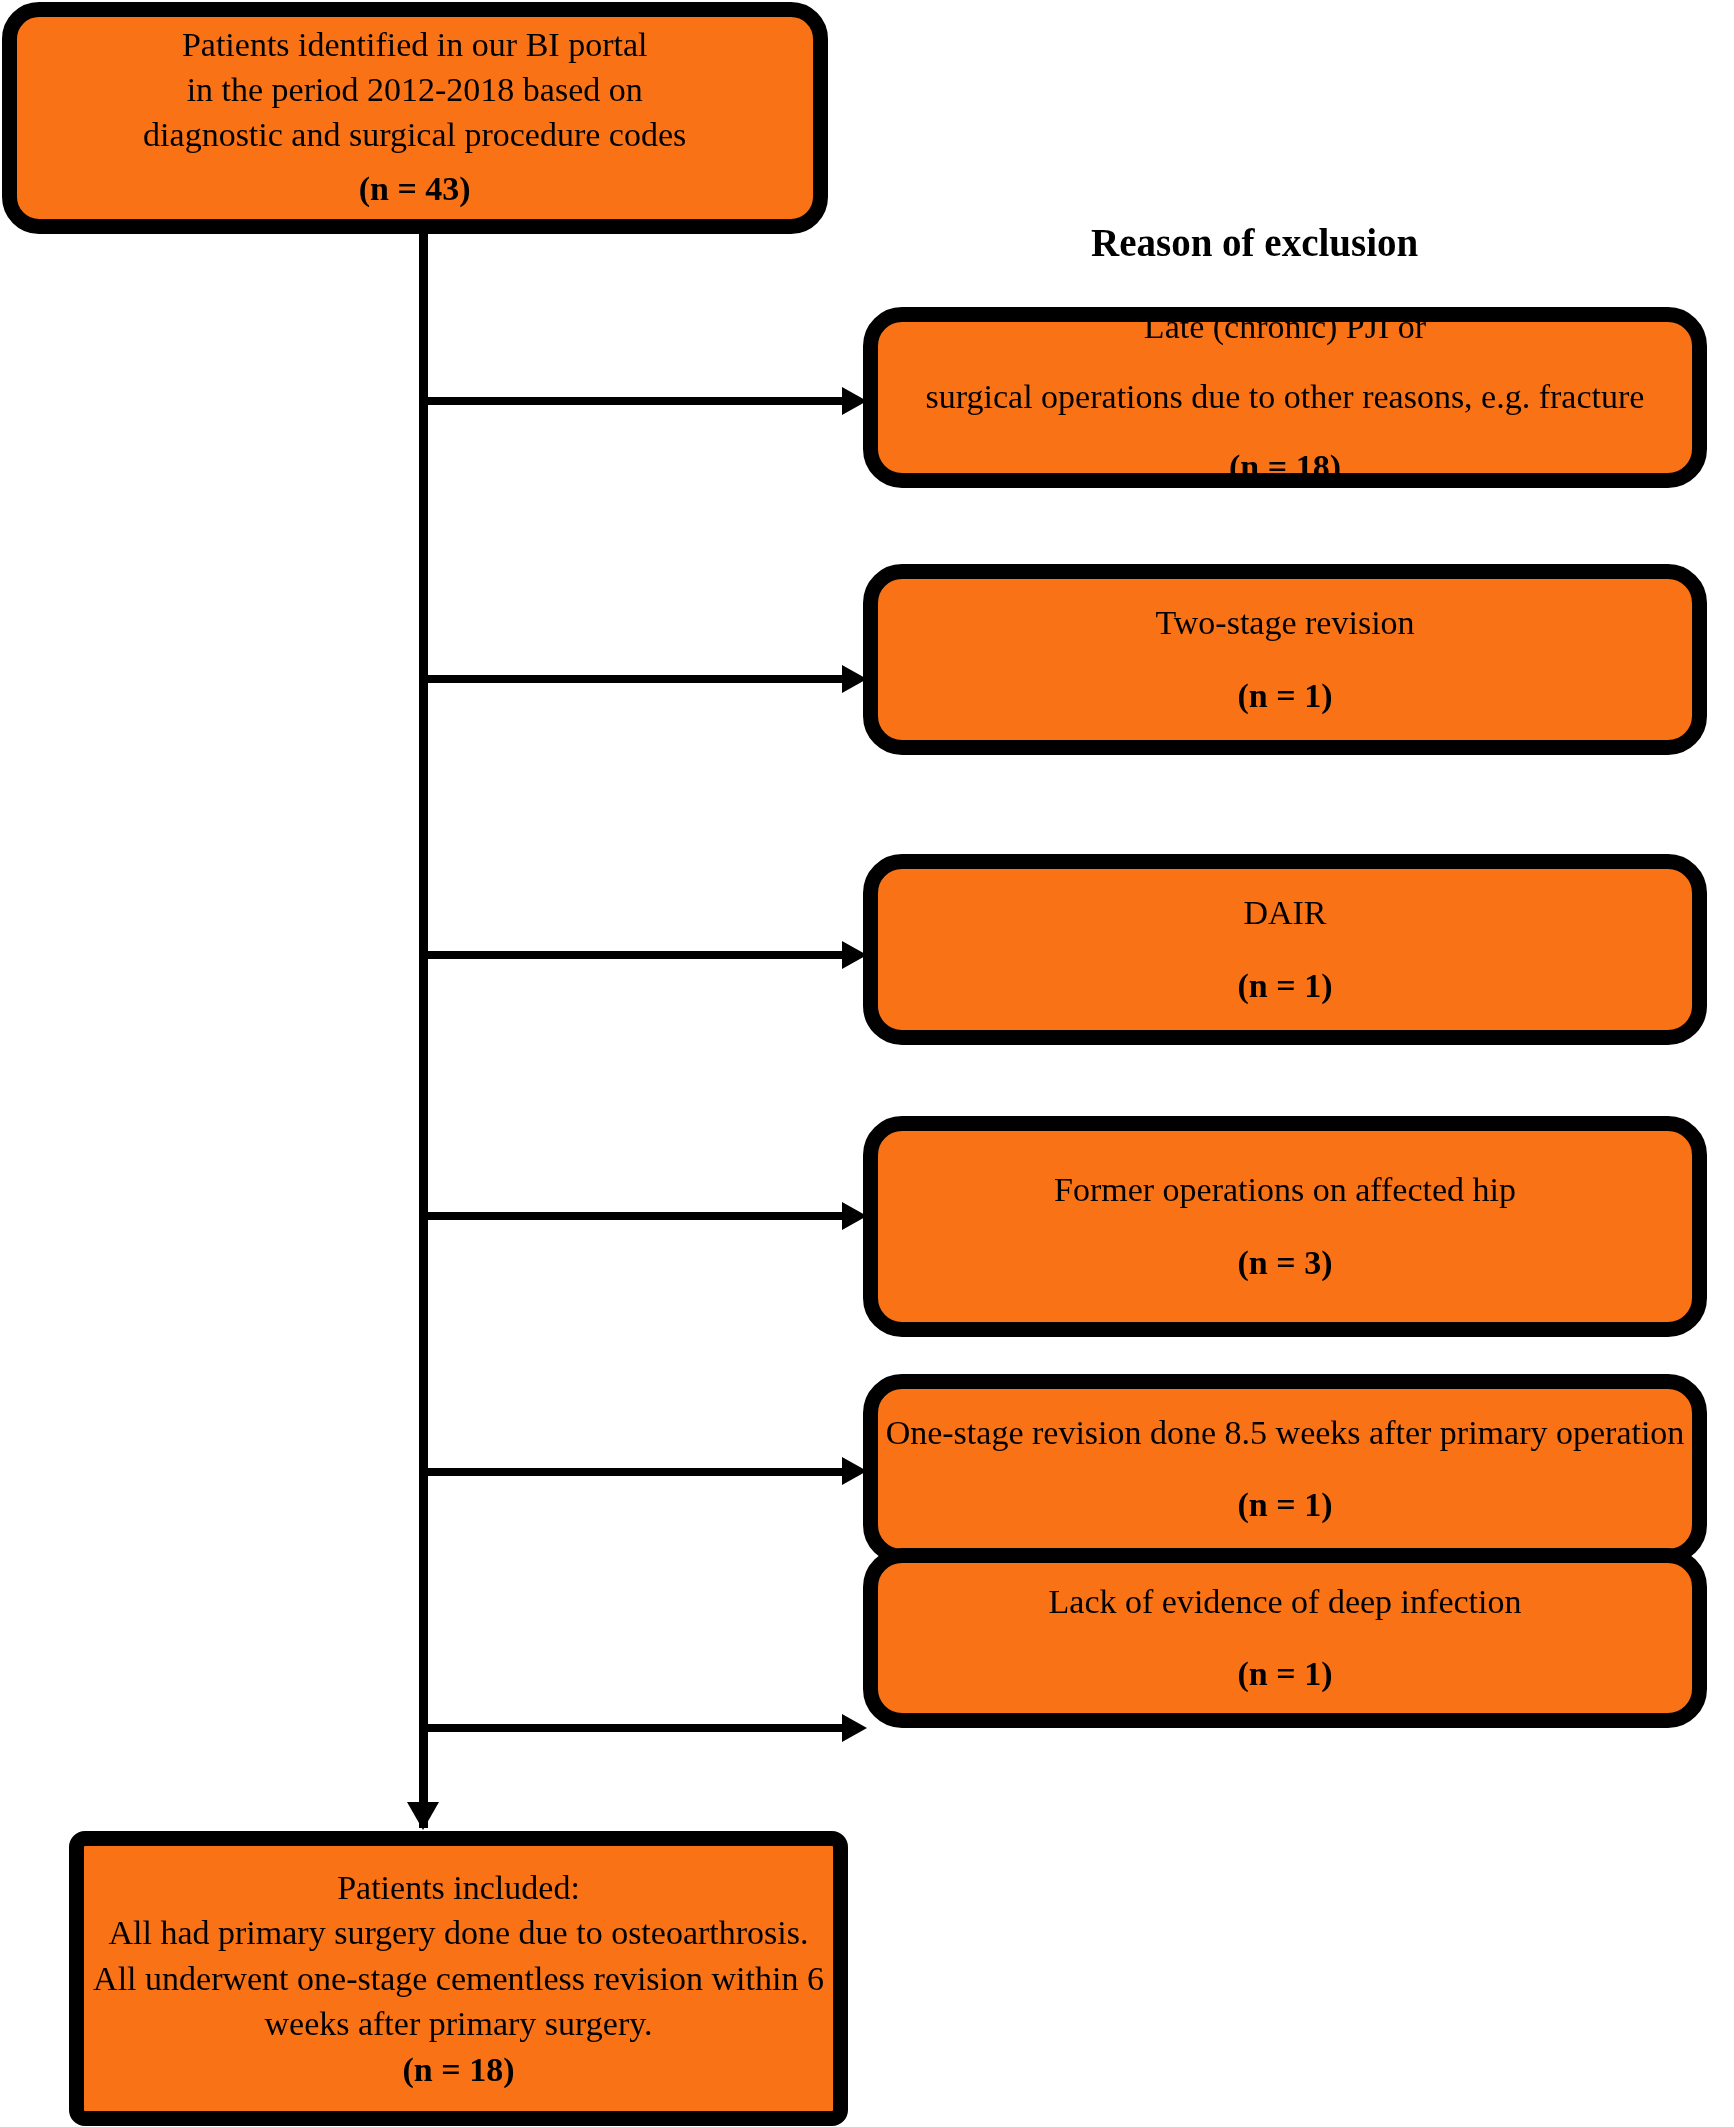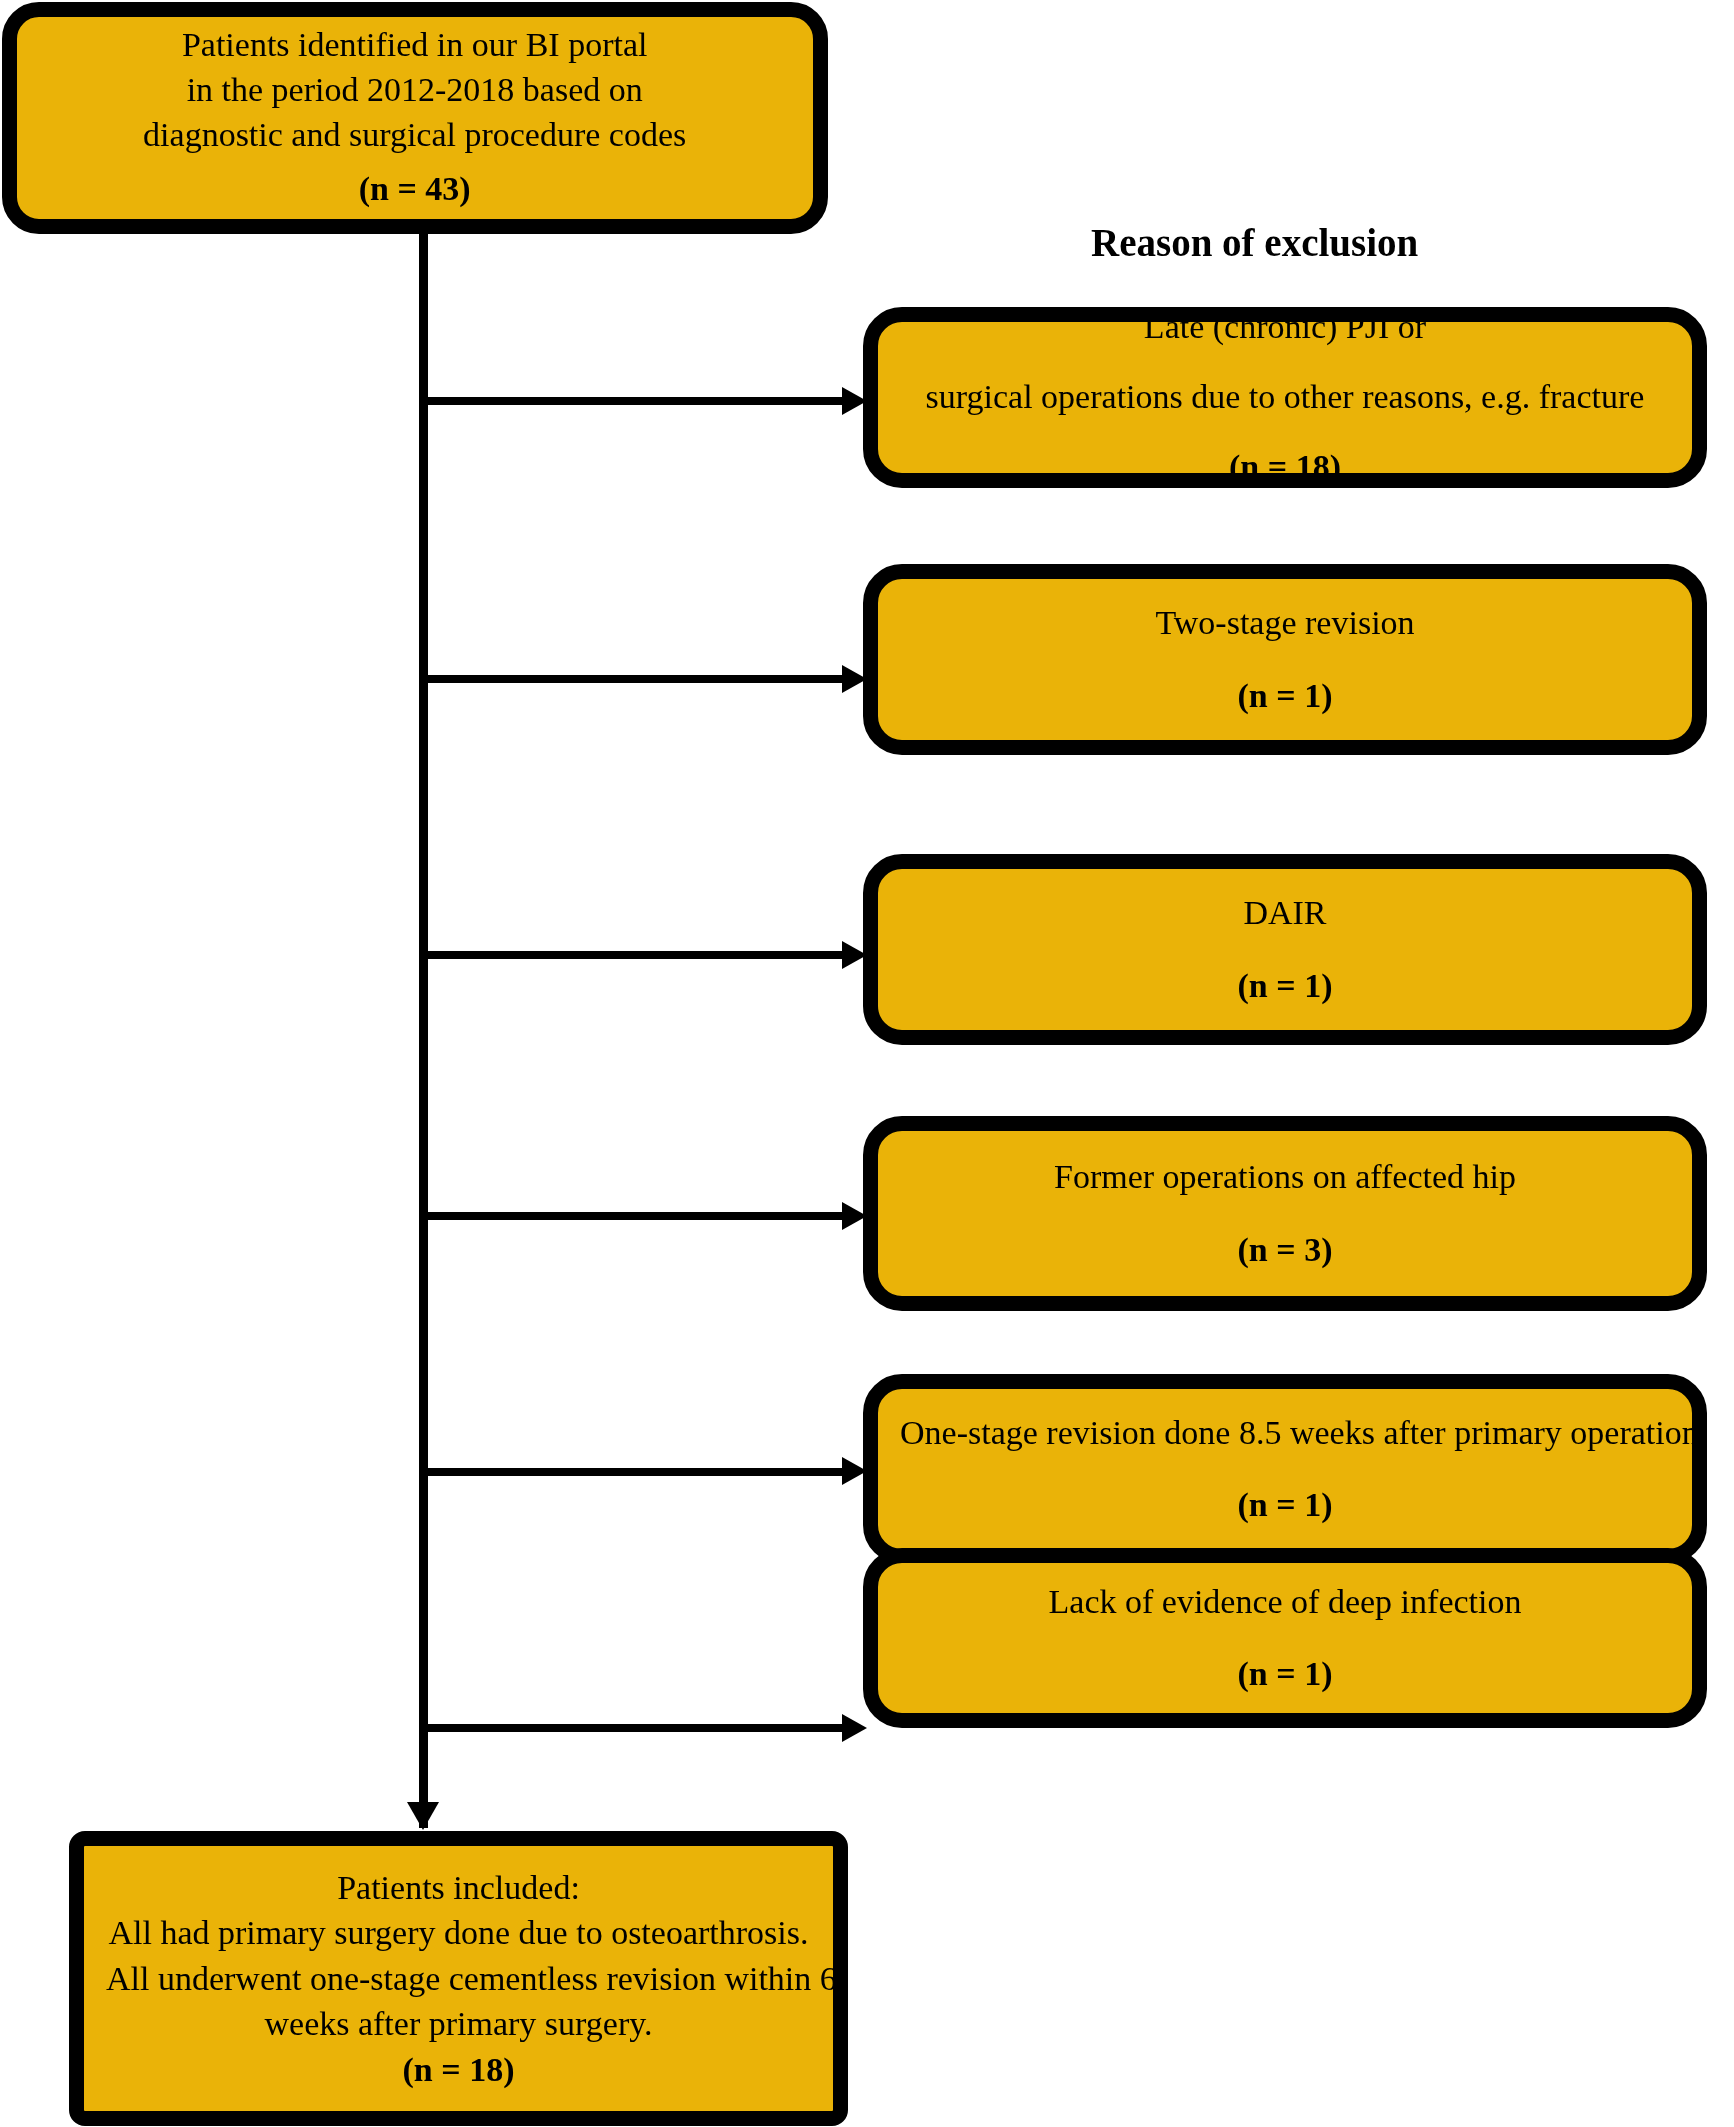--- a/index.html
+++ b/index.html
@@ -16,25 +16,26 @@
     position: relative;
     width: 1734px;
     height: 2127px;
     background: #ffffff;
     overflow: hidden;
   }
   
   .flow-box {
     position: absolute;
     box-sizing: border-box;
-    background: #eab308;
+    background: #f97316;
     border: 15px solid #000000;
     border-radius: 39px;
     display: flex;
     flex-direction: column;
+    align-items: center;
     justify-content: center;
     text-align: center;
     padding: 5px 22px;
   }
   .flow-box .line {
     display: block;
     white-space: nowrap;
     line-height: 1.30;
   }
   .flow-box .count {
@@ -141,21 +142,21 @@
 
   <div class="hline" style="left:424px; top:951px; width:425px;"></div>
   <div class="arrow-right" style="left:842px; top:941px;"></div>
   <div class="flow-box excl-box" id="box-excl-3" style="top:854px; height:191px;">
     <span class="line">DAIR</span>
     <span class="line count">(n = 1)</span>
   </div>
 
   <div class="hline" style="left:424px; top:1212px; width:425px;"></div>
   <div class="arrow-right" style="left:842px; top:1202px;"></div>
-  <div class="flow-box excl-box" id="box-excl-4" style="top:1116px; height:195px;">
+  <div class="flow-box excl-box" id="box-excl-4" style="top:1116px; height:221px;">
     <span class="line">Former operations on affected hip</span>
     <span class="line count">(n = 3)</span>
   </div>
 
   <div class="hline" style="left:424px; top:1468px; width:425px;"></div>
   <div class="arrow-right" style="left:842px; top:1457px;"></div>
   <div class="flow-box excl-box" id="box-excl-5" style="top:1374px; height:190px;">
     <span class="line">One-stage revision done 8.5 weeks after primary operation</span>
     <span class="line count">(n = 1)</span>
   </div>

